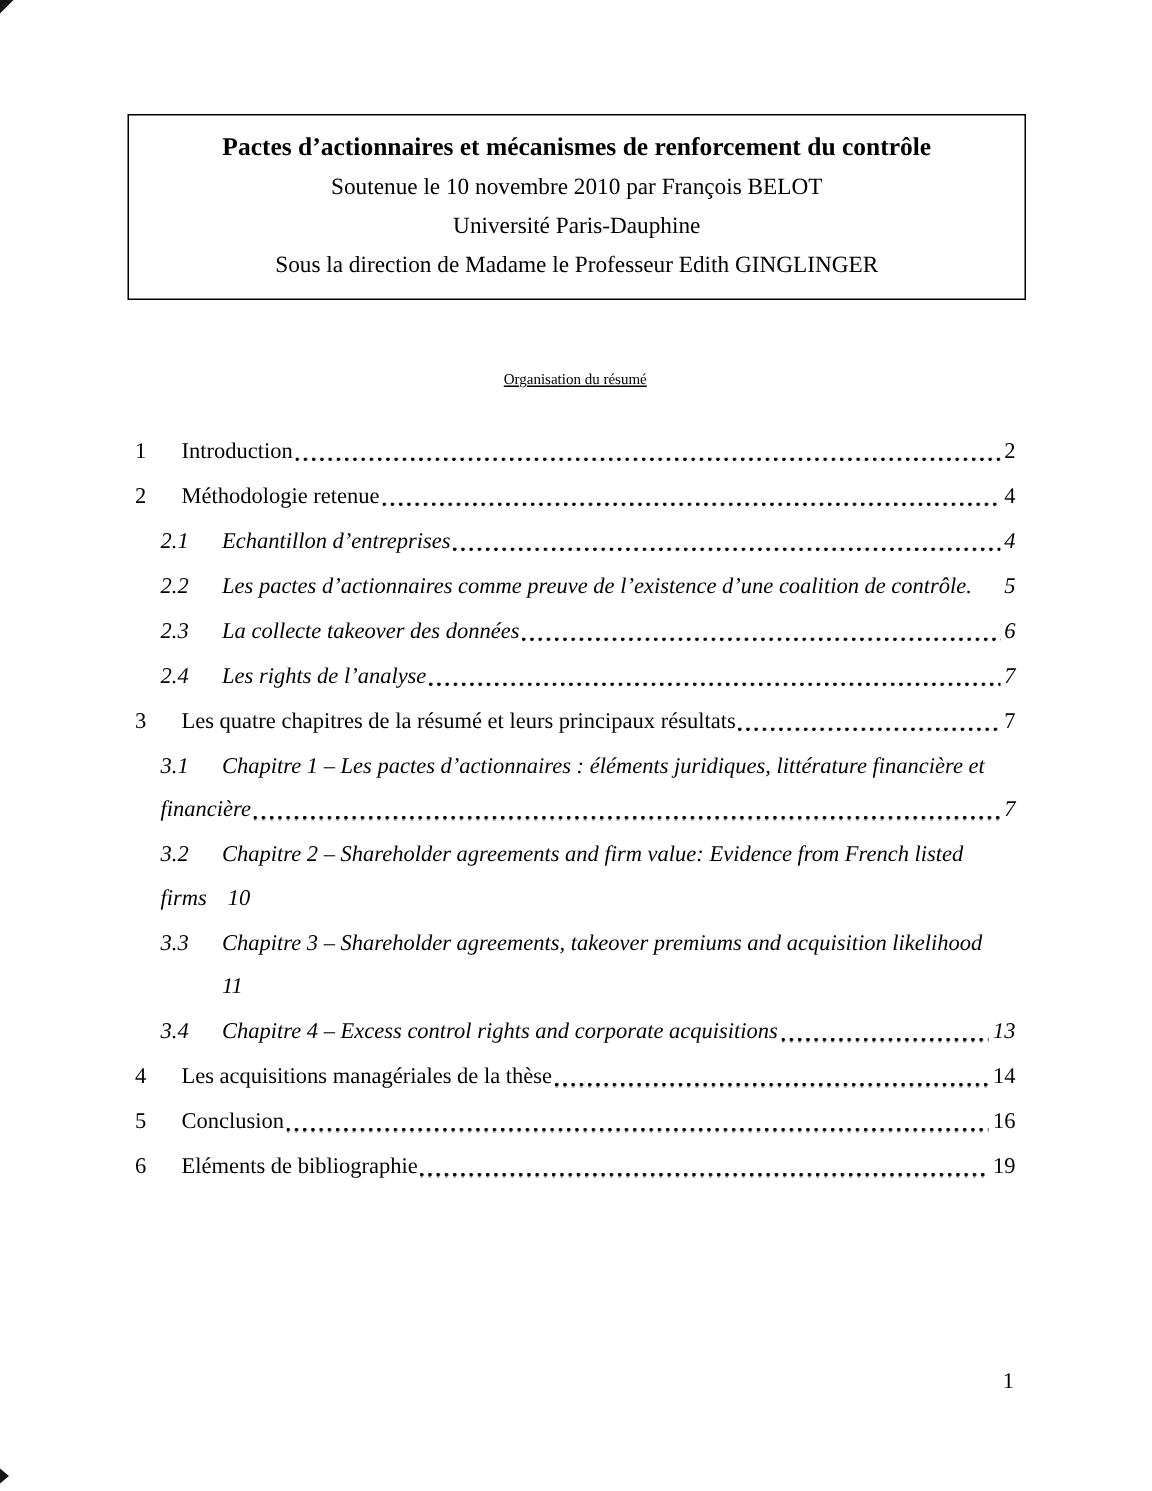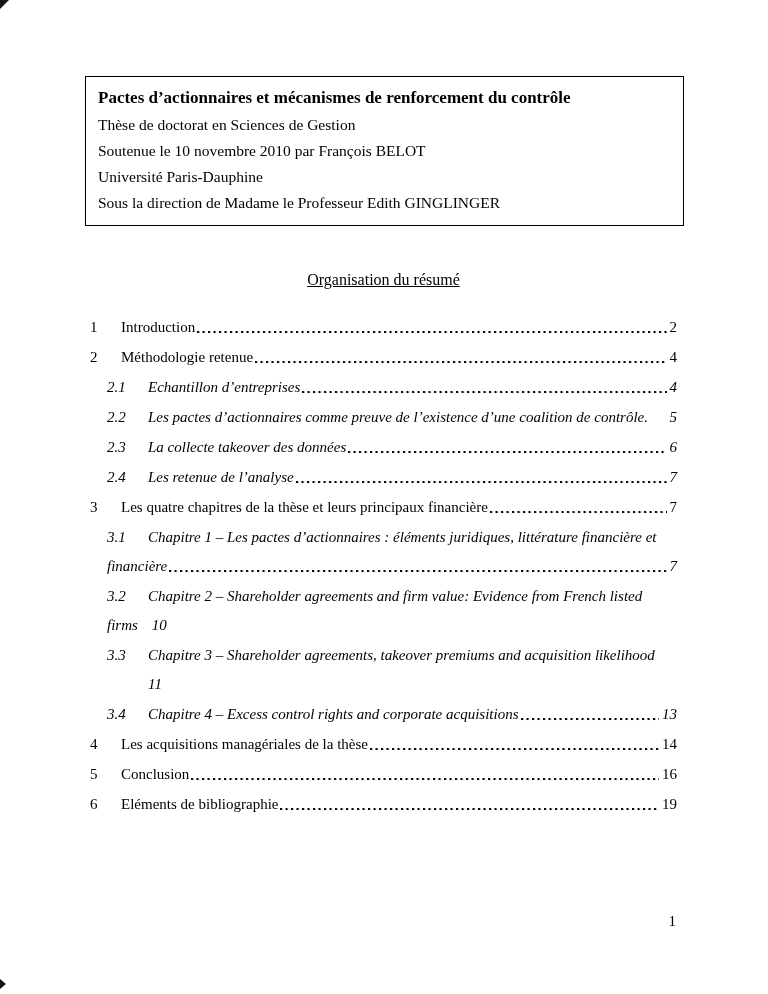--- a/index.html
+++ b/index.html
@@ -24,28 +24,28 @@
     position: absolute; left: 0; top: 979px; width: 0; height: 0;
     border-left: 6px solid #151515; border-top: 5px solid transparent; border-bottom: 5px solid transparent;
   }
 
   
   .header-box {
     border: 1px solid #000;
     margin-left: -5px;
     width: 599px;
     box-sizing: border-box;
-    text-align: left;
+    text-align: center;
     padding: 7px 12px 9px;
   }
   .box-title { font-weight: bold; font-size: 17px; line-height: 28px; }
   .box-line  { font-size: 15.5px; line-height: 26px; }
 
   
-  .toc-heading { margin-top: 44px; text-align: center; font-size: 16px; line-height: 20px; }
+  .toc-heading { margin-top: 44px; text-align: center; font-size: 10px; line-height: 20px; }
   .toc-heading .u { text-decoration: underline; }
 
   
   .toc { margin-top: 23px; font-size: 15px; }
   .toc-entry { margin-bottom: 1px; }
   .toc-row { display: flex; line-height: 29px; }
   .toc-num { flex: none; }
   .l1 .toc-num { width: 31px; }
   .l2 { padding-left: 17px; }
   .l2 .toc-num { width: 41px; }
@@ -69,21 +69,20 @@
 </head>
 <body>
 
 <div class="page">
 
   <div class="artifact-tl"></div>
   <div class="artifact-bl"></div>
 
   <div class="header-box">
     <div class="box-title">Pactes d’actionnaires et mécanismes de renforcement du contrôle</div>
-    <div class="box-line">Thèse de doctorat en Sciences de Gestion</div>
     <div class="box-line">Soutenue le 10 novembre 2010 par François BELOT</div>
     <div class="box-line">Université Paris-Dauphine</div>
     <div class="box-line">Sous la direction de Madame le Professeur Edith GINGLINGER</div>
   </div>
 
   <div class="toc-heading">
     <span class="u">Organisation du résumé</span>
   </div>
 
   <div class="toc" id="toc">
@@ -123,29 +122,29 @@
         <div class="toc-row">
           <span class="toc-num">2.3</span>
           <span class="toc-text">La collecte takeover des données</span>
           <span class="leader"></span>
           <span class="toc-page">6</span>
         </div>
       </div>
       <div class="toc-entry l2 italic">
         <div class="toc-row">
           <span class="toc-num">2.4</span>
-          <span class="toc-text">Les retenue de l’analyse</span>
+          <span class="toc-text">Les rights de l’analyse</span>
           <span class="leader"></span>
           <span class="toc-page">7</span>
         </div>
       </div>
       <div class="toc-entry l1">
         <div class="toc-row">
           <span class="toc-num">3</span>
-          <span class="toc-text">Les quatre chapitres de la thèse et leurs principaux financière</span>
+          <span class="toc-text">Les quatre chapitres de la résumé et leurs principaux résultats</span>
           <span class="leader"></span>
           <span class="toc-page">7</span>
         </div>
       </div>
       <div class="toc-entry l2 italic">
         <div class="toc-row">
           <span class="toc-num">3.1</span>
           <span class="toc-text">Chapitre 1 – Les pactes d’actionnaires : éléments juridiques, littérature financière et</span>
         </div>
         <div class="toc-row">

